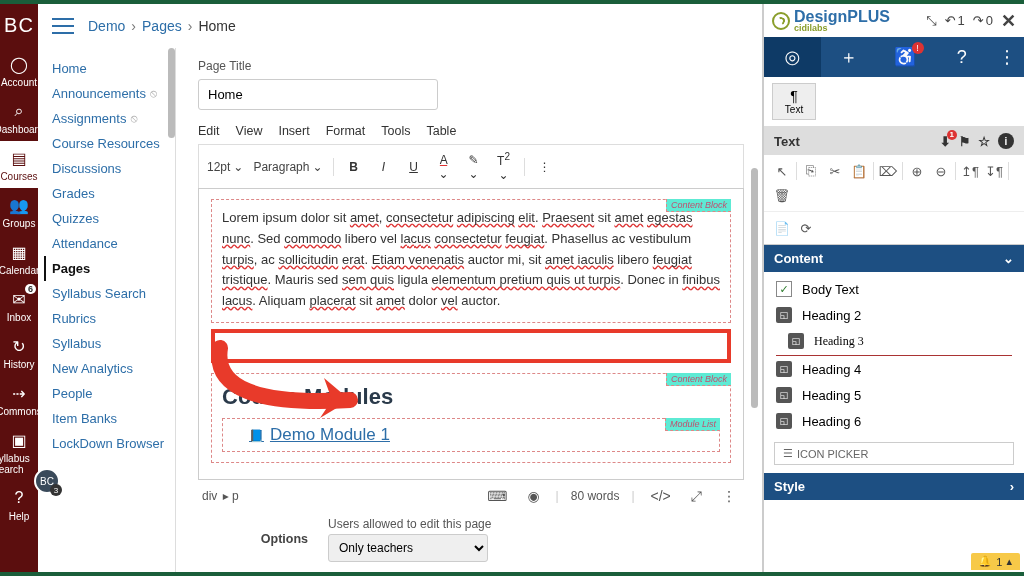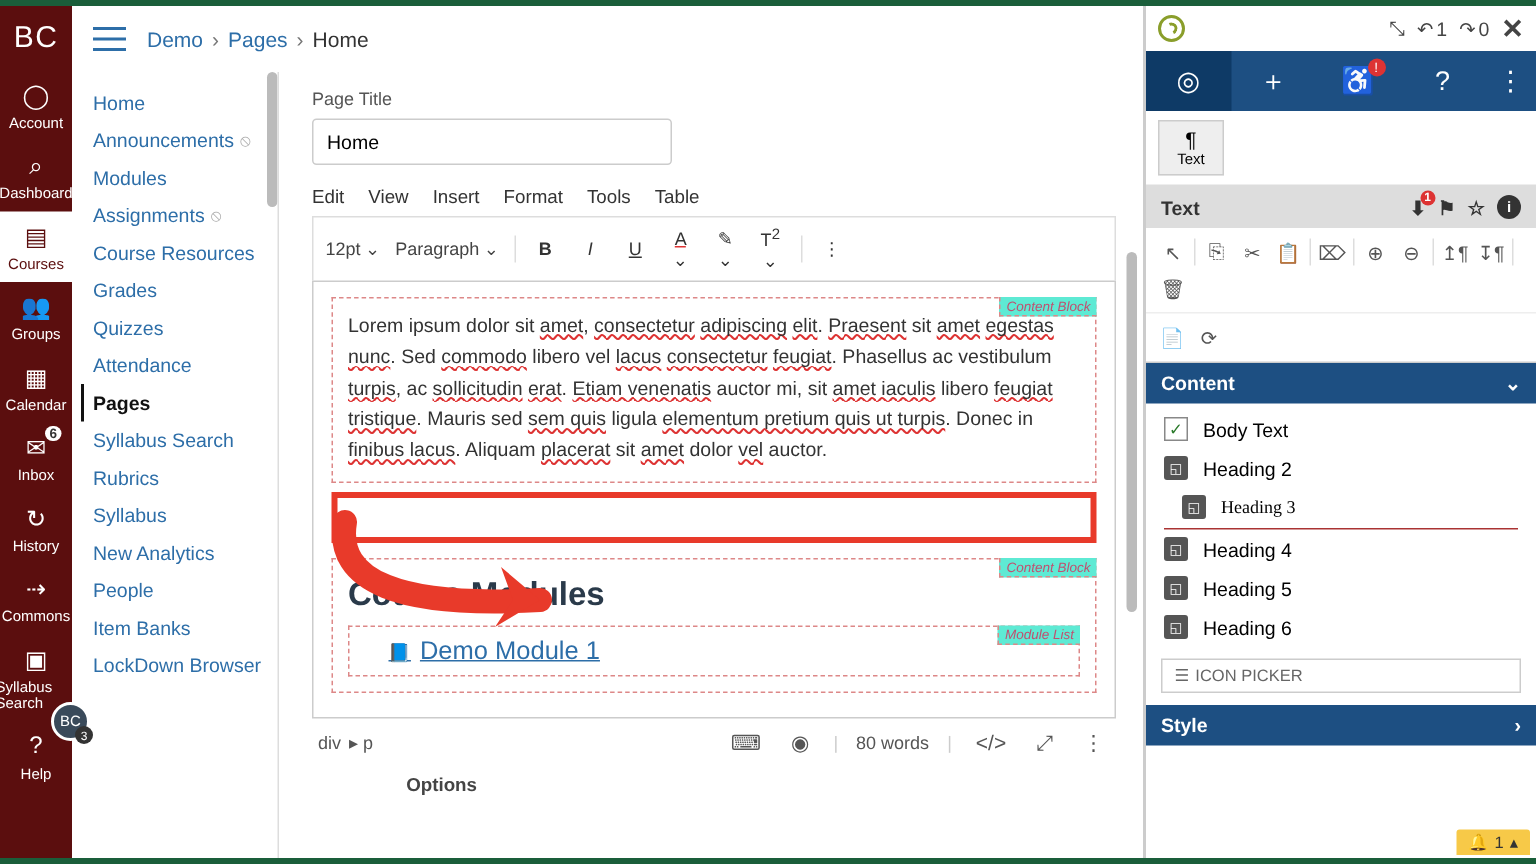--- a/index.html
+++ b/index.html
@@ -1,19 +1,19 @@
 <!DOCTYPE html>
 <html><head>
 <meta charset="utf-8">
 <style>
 *{box-sizing:border-box;margin:0;padding:0;font-family:"Helvetica Neue",Arial,sans-serif}
 body{width:1024px;height:576px;overflow:hidden;background:#fff;position:relative;border-top:4px solid #1a5e3a;border-bottom:4px solid #1a5e3a}
 .app{display:flex;height:568px}
 
-.rail{width:48px;background:#5b0e0e;color:#fff;display:flex;flex-direction:column;align-items:center;padding-top:6px;font-size:10px}
+.rail{width:38px;background:#5b0e0e;color:#fff;display:flex;flex-direction:column;align-items:center;padding-top:6px;font-size:10px}
 .rail .logo{font-size:20px;font-weight:300;letter-spacing:1px;margin:4px 0 10px}
 .rail .ritem{width:54px;display:flex;flex-direction:column;align-items:center;padding:6px 0;cursor:pointer;position:relative}
 .rail .ritem.active{background:#fff;color:#5b0e0e}
 .rail .ritem .ic{width:22px;height:22px;display:flex;align-items:center;justify-content:center;font-size:16px}
 .rail .ritem .lbl{font-size:10px;margin-top:2px}
 .rail .ritem .badge{position:absolute;top:2px;right:10px;background:#fff;color:#333;border-radius:8px;font-size:9px;padding:0 3px;font-weight:bold}
 .rail .avatar{position:absolute;left:34px;bottom:78px;width:26px;height:26px;border-radius:50%;background:#3a4a5a;color:#fff;font-size:10px;display:flex;align-items:center;justify-content:center;border:2px solid #fff}
 .rail .avatar .dot{position:absolute;right:-4px;bottom:-4px;width:12px;height:12px;border-radius:50%;background:#333;color:#fff;font-size:8px;display:flex;align-items:center;justify-content:center}
 
 .main{flex:1;display:flex;flex-direction:column;min-width:0}
@@ -167,28 +167,28 @@
         <div class="scrollthumb"></div>
         <div id="cnav">
             <a>
               <span>Home</span>
             </a>
             <a>
               <span>Announcements</span>
               <span class="eye">⦸</span>
             </a>
             <a>
-              <span>Modules</span>
-            </a>
-            <a>
               <span>Assignments</span>
               <span class="eye">⦸</span>
             </a>
             <a>
               <span>Course Resources</span>
+            </a>
+            <a>
+              <span>Discussions</span>
             </a>
             <a>
               <span>Grades</span>
             </a>
             <a>
               <span>Quizzes</span>
             </a>
             <a>
               <span>Attendance</span>
             </a>
@@ -277,35 +277,43 @@
           <span style="color:#ccc">|</span>
           <span>80 words</span>
           <span style="color:#ccc">|</span>
           <span class="ic">&lt;/&gt;</span>
           <span class="ic">⤢</span>
           <span class="ic">⋮</span>
         </div>
 
         <div class="optrow">
           <span class="olabel">Options</span>
+          <div>
+            <div style="font-size:12px;color:#555;margin-bottom:3px">Users allowed to edit this page</div>
+            <select><option>Only teachers</option></select>
+          </div>
         </div>
 
         
         <svg class="arrow" viewBox="0 0 200 100">
           <path d="M20 10 Q 10 70 150 62" stroke="#e83a2a" stroke-width="16" fill="none" stroke-linecap="round"></path>
           <path d="M150 62 L124 40 L132 62 L120 80 Z" fill="#e83a2a"></path>
         </svg>
       </div>
     </div>
   </div>
 
   <div class="dpl">
     <div class="hdr">
       <div class="brand">
         <span class="logo"></span>
+        <div>
+          <span>DesignPLUS</span>
+          <small>cidilabs</small>
+        </div>
       </div>
       <div class="right">
         <span>⤡</span>
         <span class="pill">↶<span>1</span></span>
         <span class="pill">↷<span>0</span></span>
         <span class="x">✕</span>
       </div>
     </div>
     <div class="tabs">
       <div class="t active">◎</div>

